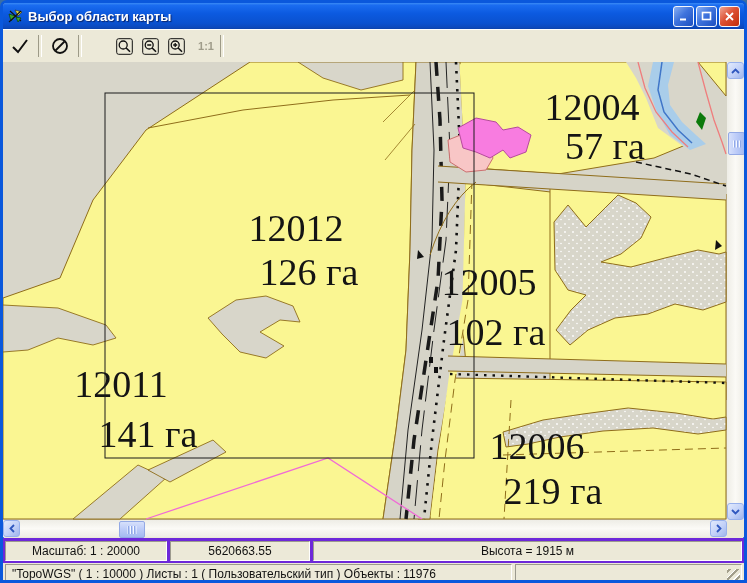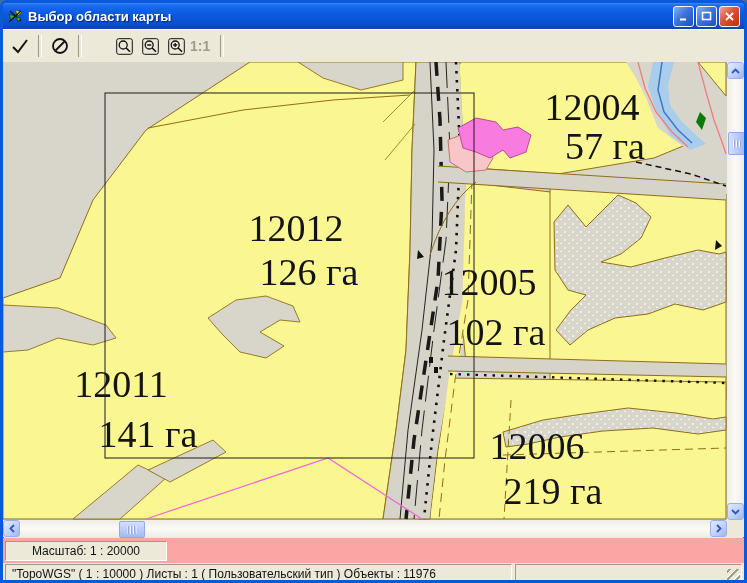--- a/index.html
+++ b/index.html
@@ -13,41 +13,41 @@
   .title-text{color:#fff;font-weight:bold;font-size:13px;text-shadow:1px 1px 1px #0a246a;flex:1;white-space:nowrap;overflow:hidden;}
   .tb-btns{display:flex;gap:2px;}
   .wbtn{width:21px;height:21px;border:1px solid #f2f6fd;border-radius:3px;display:flex;align-items:center;justify-content:center;padding:0;cursor:default;}
   .wbtn.blue{background:linear-gradient(135deg,#8ab0f2 0%,#3f74dd 45%,#1c4fc0 100%);}
   .wbtn.red{background:linear-gradient(135deg,#f0a593 0%,#dd5134 45%,#c22d08 100%);}
   
   .toolbar{height:32px;flex:0 0 32px;background:#ece9d8;border-top:1px solid #fff;display:flex;align-items:center;padding:0 4px;}
   .tool-btn{width:26px;height:26px;border:none;background:transparent;display:flex;align-items:center;justify-content:center;padding:0;}
   .tool-sep{width:2px;height:22px;margin:0 5px;border-left:1px solid #9d9a87;border-right:1px solid #fff;}
   .tool-gap{width:24px;}
-  .one2one{font-size:14px;font-weight:bold;color:#9f9c8a;letter-spacing:0;width:24px;text-align:left;}
+  .one2one{font-size:11px;font-weight:bold;color:#9f9c8a;letter-spacing:0;width:24px;text-align:right;}
   
   .maprow{display:flex;flex:0 0 458px;height:458px;text-align:center;}
   .map-svg{width:724px;height:458px;display:block;background:#d8d6ca;}
   .vscroll{width:17px;height:458px;display:flex;flex-direction:column;background:linear-gradient(90deg,#eeede6,#fbfaf6 50%,#eeede6);}
   .hscrollrow{display:flex;flex:0 0 18px;height:18px;}
   .hscroll{width:724px;height:17px;display:flex;background:linear-gradient(180deg,#eeede6,#fbfaf6 50%,#eeede6);}
   .corner{width:17px;height:17px;background:#ece9d8;}
   .sb-btn{width:17px;height:17px;flex:0 0 17px;border:1px solid #98b1ec;border-radius:3px;
     background:linear-gradient(135deg,#e2eafc 0%,#c2d1f8 55%,#9fb5ec 100%);display:flex;align-items:center;justify-content:center;padding:0;}
   .v-track{flex:1;position:relative;}
   .h-track{flex:1;position:relative;}
   .v-thumb{position:absolute;left:1px;width:15px;top:53px;height:21px;border:1px solid #93a9e5;border-radius:2px;
     background:linear-gradient(90deg,#d6e0fb,#bccbf8 50%,#a4baf0);}
   .h-thumb{position:absolute;top:1px;height:15px;left:99px;width:24px;border:1px solid #93a9e5;border-radius:2px;
     background:linear-gradient(180deg,#d6e0fb,#bccbf8 50%,#a4baf0);}
   .thumb-grip{position:absolute;left:50%;top:50%;transform:translate(-50%,-50%);width:8px;height:7px;
     background:repeating-linear-gradient(90deg,#f6f9ff 0 1px,#8fa8e8 1px 2px,transparent 2px 3px);}
   .h-thumb .thumb-grip{width:9px;height:8px;}
   
-  .status1{height:22px;flex:0 0 22px;display:flex;align-items:center;gap:3px;padding:2px 2px 1px 2px;background:#fca5a5;}
+  .status1{height:22px;flex:0 0 22px;display:flex;align-items:center;gap:3px;padding:2px 2px 1px 2px;background:#6d28d9;}
   .status2{height:21px;flex:0 0 21px;display:flex;align-items:center;gap:3px;padding:0 2px 2px 2px;background:#ece9d8;}
   .panel{height:18px;border:1px solid;border-color:#9c9a8e #ffffff #ffffff #9c9a8e;background:#ece9d8;
     font-size:12px;color:#111;display:flex;align-items:center;justify-content:center;white-space:nowrap;overflow:hidden;}
   .panel.left{justify-content:flex-start;padding-left:6px;}
   .grip{width:13px;height:13px;margin:2px 1px 1px auto;align-self:flex-end;
     background:repeating-linear-gradient(135deg,#ffffff 0 1px,#a39f8b 1px 3px,transparent 3px 6px);}
   text.parcel{font-family:"Liberation Serif","DejaVu Serif",serif;fill:#141414;font-size:38px;}
 </style>
 </head>
 <body>
@@ -261,20 +261,22 @@
         <svg width="6" height="9" viewBox="0 0 6 9">
             <path d="M1,1 L4.5,4.5 L1,8" fill="none" stroke="#2f57bf" stroke-width="1.8"></path>
           </svg>
       </button>
     </div>
     <div class="corner"></div>
   </div>
 
   <div class="status1">
     <div class="panel" style="width:160px">Масштаб:  1 : 20000</div>
+    <div class="panel" style="width:138px">5620663.55</div>
+    <div class="panel" style="flex:1">Высота = 1915 м</div>
   </div>
 
   <div class="status2">
     <div class="panel left" style="width:499px">"TopoWGS"  ( 1 : 10000 )  Листы : 1  ( Пользовательский тип )  Объекты : 11976</div>
     <div class="panel" style="flex:1;justify-content:flex-end;align-items:flex-end;padding:0;">
       <div class="grip"></div>
     </div>
   </div>
 
 </div>

